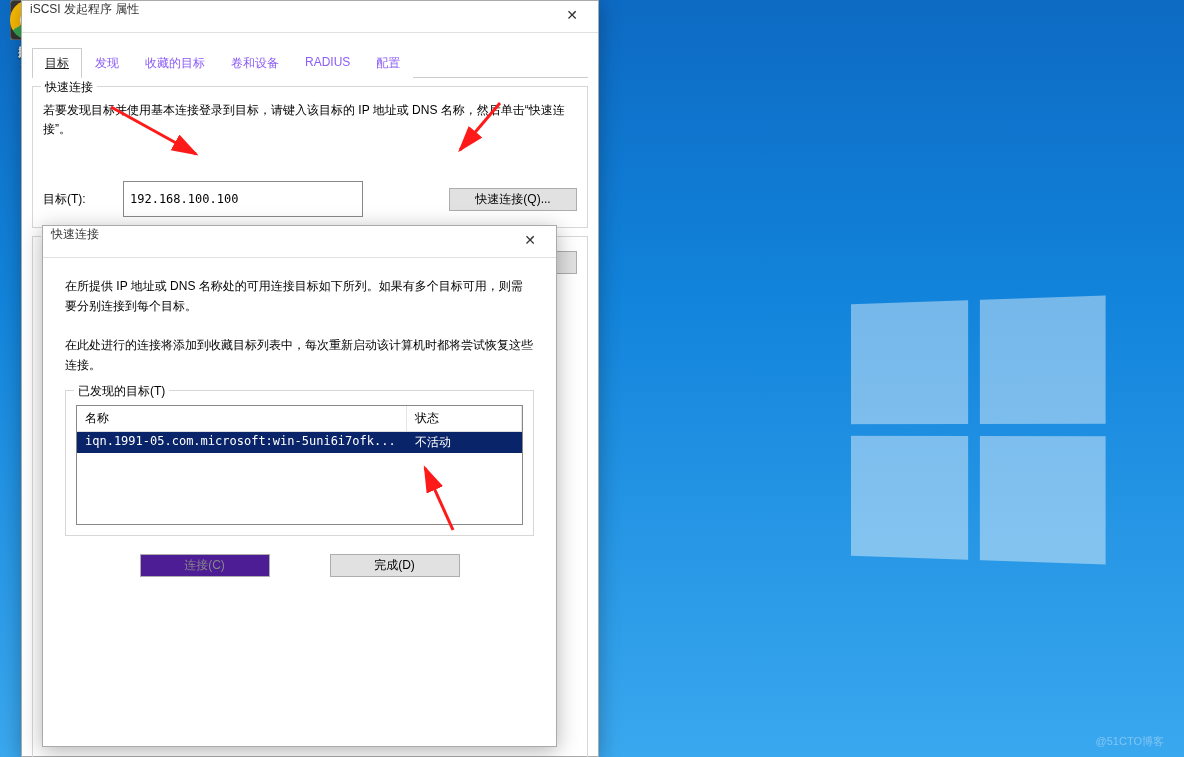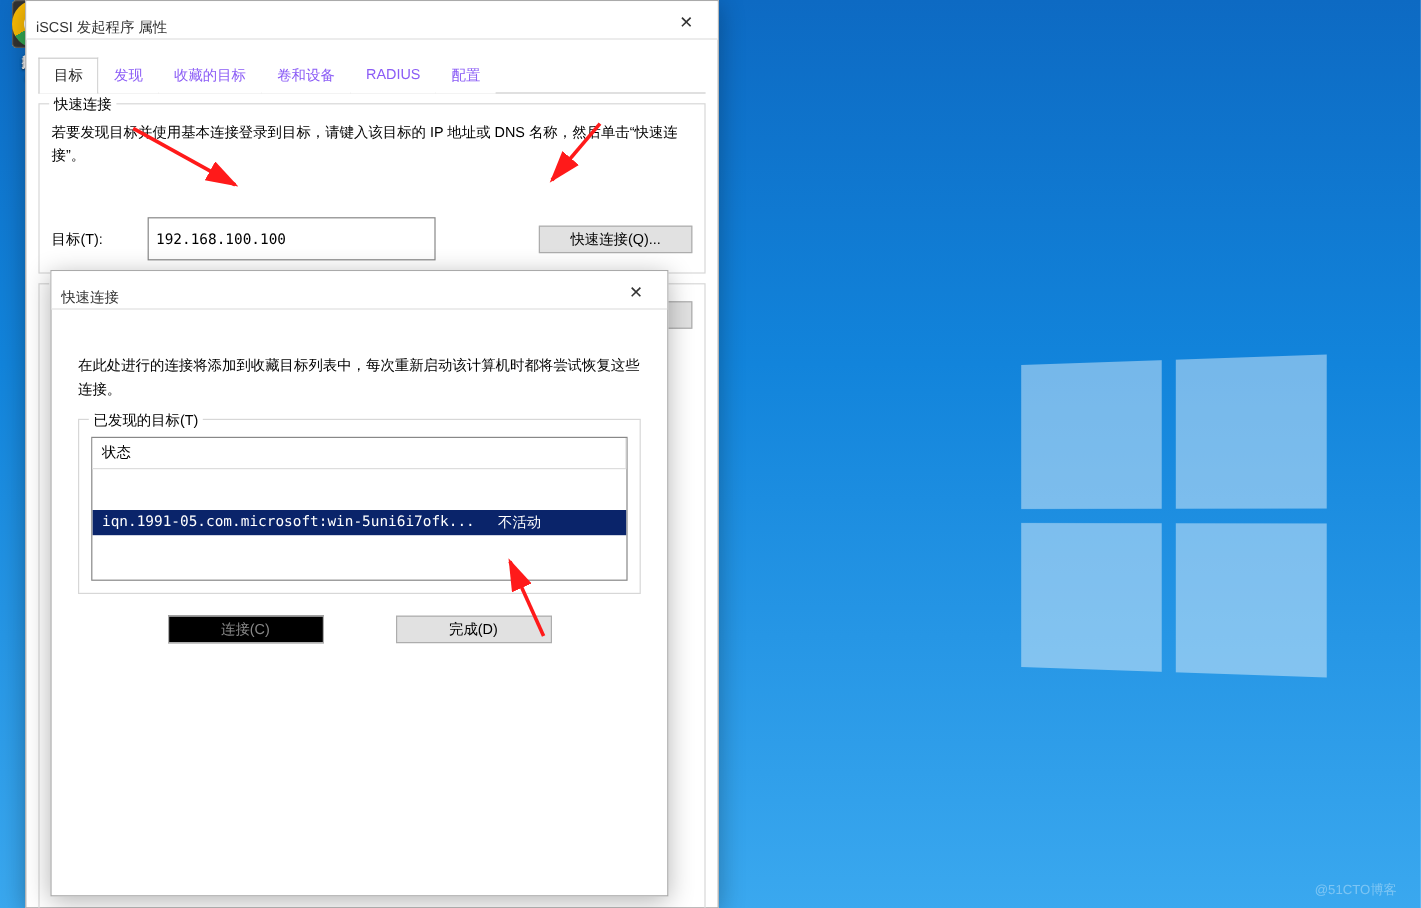--- a/index.html
+++ b/index.html
@@ -28,48 +28,48 @@
 }
 .winlogo div { background:rgba(255,255,255,0.42); }
 .watermark { position:absolute; bottom:8px; right:20px; color:rgba(255,255,255,.35); font-size:11px; }
 
 .window {
   position:absolute; background:#fff; border:1px solid #aaa; box-shadow:0 4px 20px rgba(0,0,0,.3);
 }
 .win-main { left:21px; top:0; width:578px; height:757px; }
 .win-quick { left:42px; top:225px; width:515px; height:522px; background:#fff; border:1px solid #aaa; }
 
-.titlebar { height:32px; display:flex; align-items:flex-end; padding:0 8px; background:#fff; border-bottom:1px solid #e0e0e0; }
+.titlebar { height:32px; display:flex; align-items:flex-start; padding:0 8px; background:#fff; border-bottom:1px solid #e0e0e0; }
 .titlebar .title { flex:1; color:#333; font-size:12px; }
 .close-x { width:36px; height:28px; display:flex; align-items:center; justify-content:center; color:#333; font-size:14px; cursor:pointer; font-family:Arial; }
 
 .tabs { display:flex; border-bottom:1px solid #ccc; margin:14px 10px 0 10px; background:#fff; }
 .tab { padding:6px 12px; border:1px solid transparent; border-bottom:none; cursor:pointer; color:#222; background:#fff; position:relative; top:1px; }
-.tab.active { border-color:#ccc; background:#fff; }
+.tab.active { border-color:#ccc; background:#fff;text-decoration:underline; }
 .tab:not(.active) { color:#8b5cf6; }
 
 .groupbox { border:1px solid #d7d7d7; margin:8px 10px; padding:14px 10px 10px; position:relative; }
 .groupbox .legend { position:absolute; top:-8px; left:8px; background:#fff; padding:0 4px; color:#000; }
 .lbl { color:#000; }
 .row { display:flex; align-items:center; gap:10px; margin-top:10px; }
 input[type="text"] {
   border:1px solid #888; padding:3px 6px; font-family:inherit; font-size:12px; height:36px; background:#fff;
 }
 .btn {
   border:1px solid #adadad; background:#e1e1e1; padding:3px 0; cursor:pointer; text-align:center; font-size:12px; color:#000;
   min-width:120px; height:23px; line-height:15px;
 }
 
 .listview {
   border:1px solid #888; background:#fff; height:120px; overflow:auto;
 }
 .listhead { display:flex; background:#fff; border-bottom:1px solid #ddd; }
 .listhead div { padding:4px 8px; border-right:1px solid #e5e5e5; font-size:12px; color:#000; }
 .listrow { display:flex; font-family:"Consolas","SimSun",monospace; font-size:12px; }
-.listrow.selected { background:#0a246a; color:#fff;margin-top:34px; }
+.listrow.selected { background:#0a246a; color:#fff; }
 .listrow div { padding:2px 8px; white-space:nowrap; overflow:hidden; text-overflow:ellipsis; }
 .col-name { width:330px; }
 .col-state { flex:1; }
 
 .textarea-ro {
   border:1px solid #888; background:#fff; width:100%; height:92px; padding:6px 8px; font-size:12px; color:#000; overflow:auto;
 }
 
 .arrow { position:absolute; pointer-events:none; }
 .arrow svg { overflow:visible; }
@@ -147,39 +147,41 @@
   </div>
 </div>
 
 <div class="window win-quick">
   <div class="titlebar">
     <span class="title">快速连接</span>
     <div class="close-x">✕</div>
   </div>
 
   <div style="padding:18px 22px 0 22px">
+    <div class="lbl" style="line-height:1.7">在所提供 IP 地址或 DNS 名称处的可用连接目标如下所列。如果有多个目标可用，则需要分别连接到每个目标。</div>
     <div class="lbl" style="line-height:1.7;margin-top:18px">在此处进行的连接将添加到收藏目标列表中，每次重新启动该计算机时都将尝试恢复这些连接。</div>
   </div>
 
   <div class="groupbox" style="margin:14px 22px 8px 22px">
     <span class="legend">已发现的目标(T)</span>
     <div class="listview">
       <div class="listhead">
+        <div class="col-name">名称</div>
         <div class="col-state">状态</div>
       </div>
       <div class="listrow selected">
         <div class="col-name">iqn.1991-05.com.microsoft:win-5uni6i7ofk...</div>
         <div class="col-state">不活动</div>
       </div>
     </div>
   </div>
 
 
   <div style="display:flex;gap:60px;justify-content:center;padding:10px 22px 14px">
-    <button class="btn" style="min-width:130px;color:#888;background:#000000" disabled="">连接(C)</button>
+    <button class="btn" style="min-width:130px;color:#888;background:#4c1d95" disabled="">连接(C)</button>
     <button class="btn" style="min-width:130px">完成(D)</button>
   </div>
 </div>
 
 <div class="arrow" style="left:106px;top:102px">
   <svg width="120" height="70">
     <defs>
         <marker id="ah1" markerWidth="10" markerHeight="10" refX="8" refY="3" orient="auto">
           <path d="M0,0 L0,6 L9,3 z" fill="#ff1a1a"></path>
         </marker>

